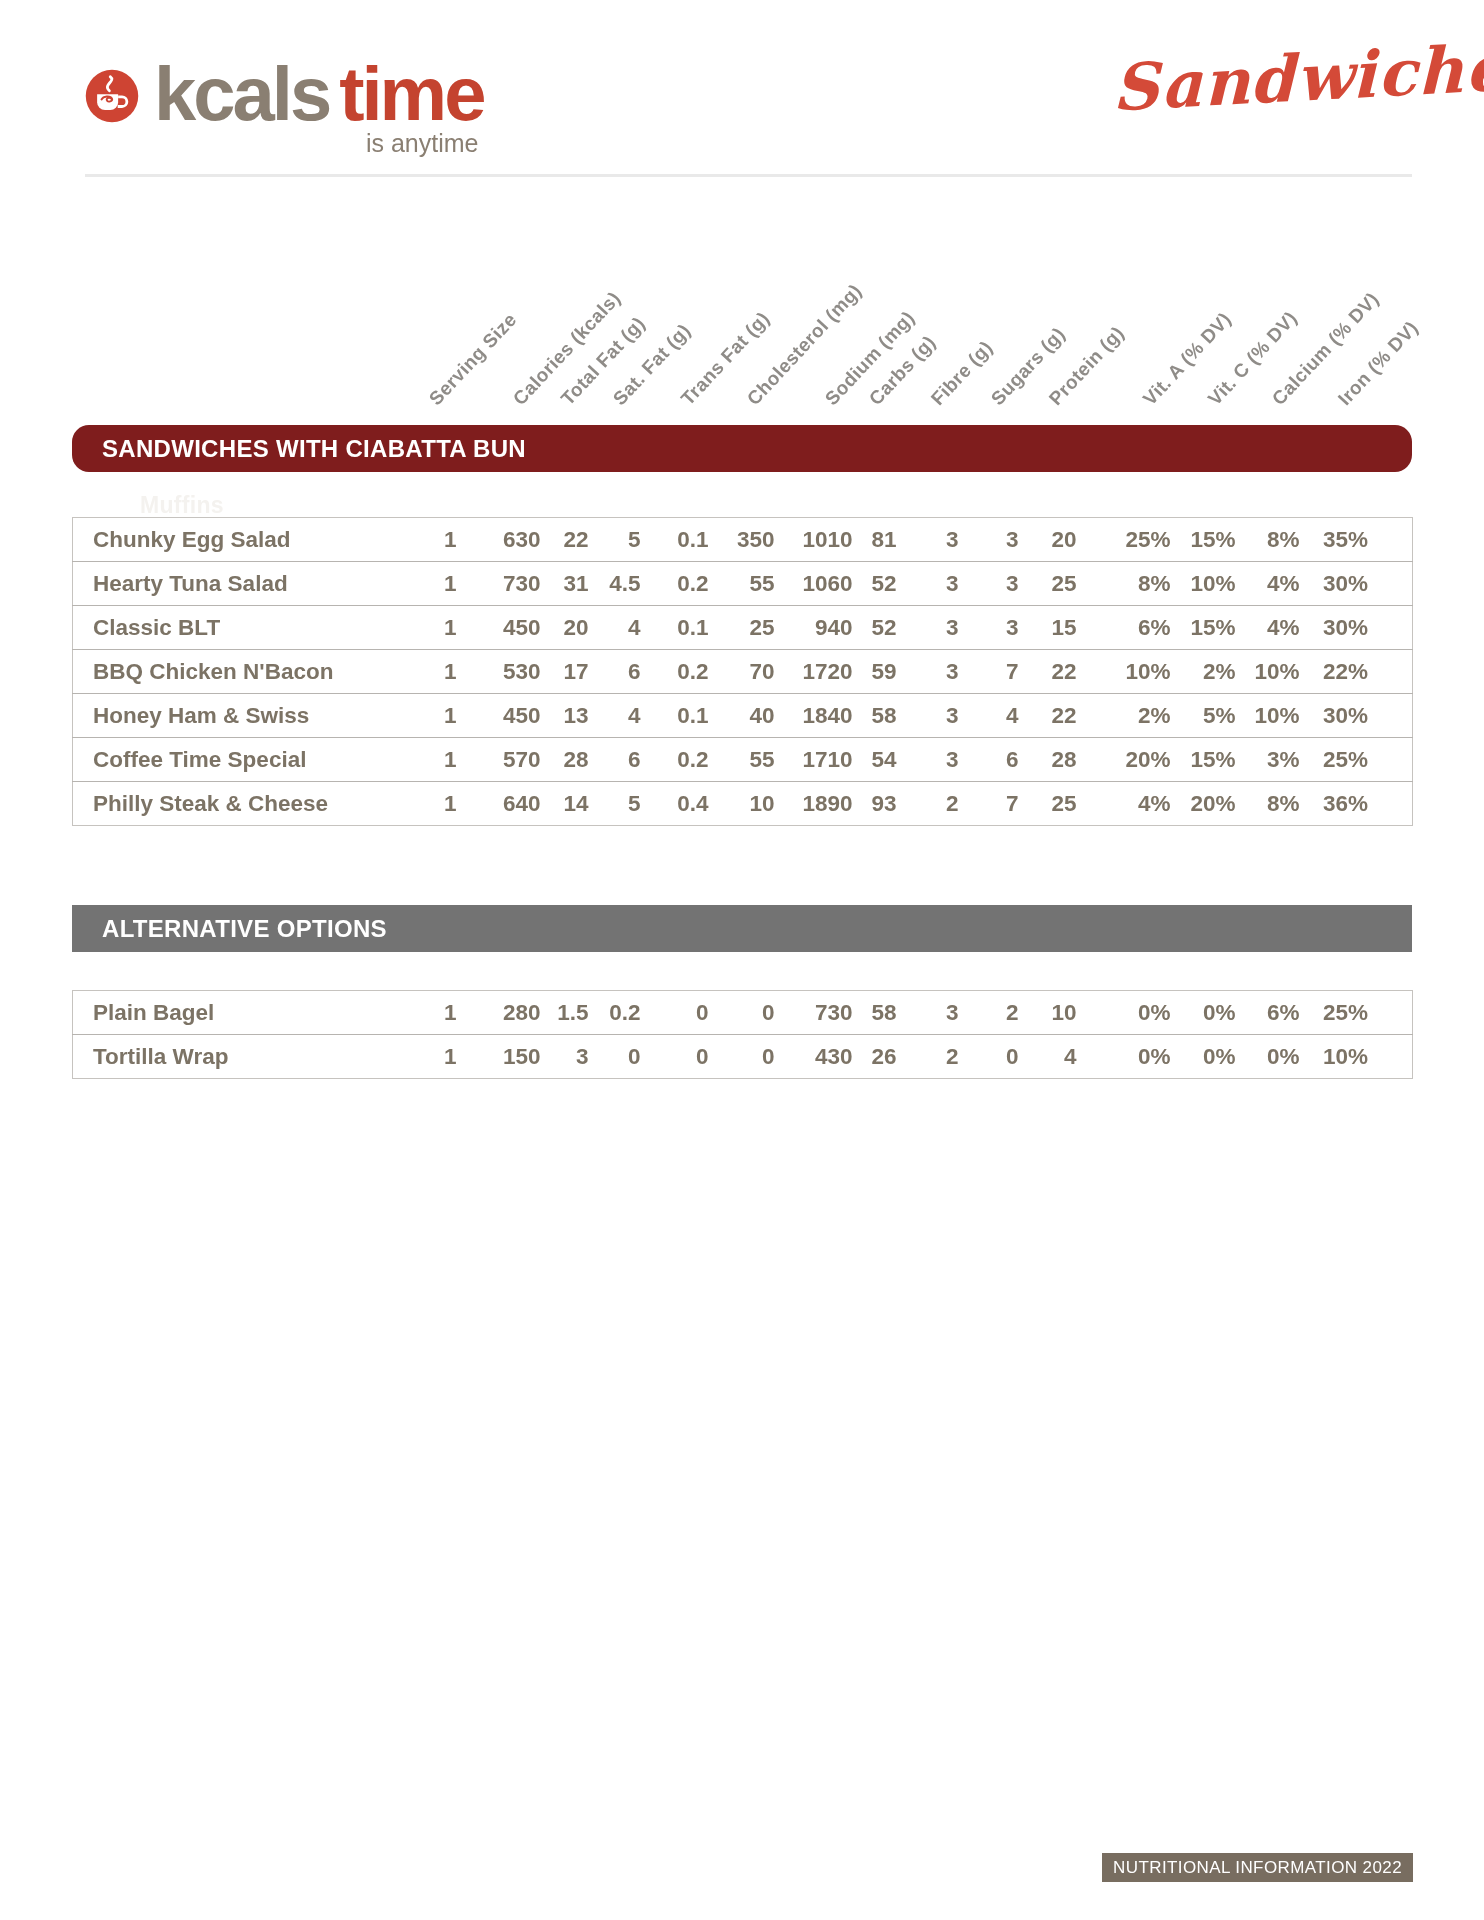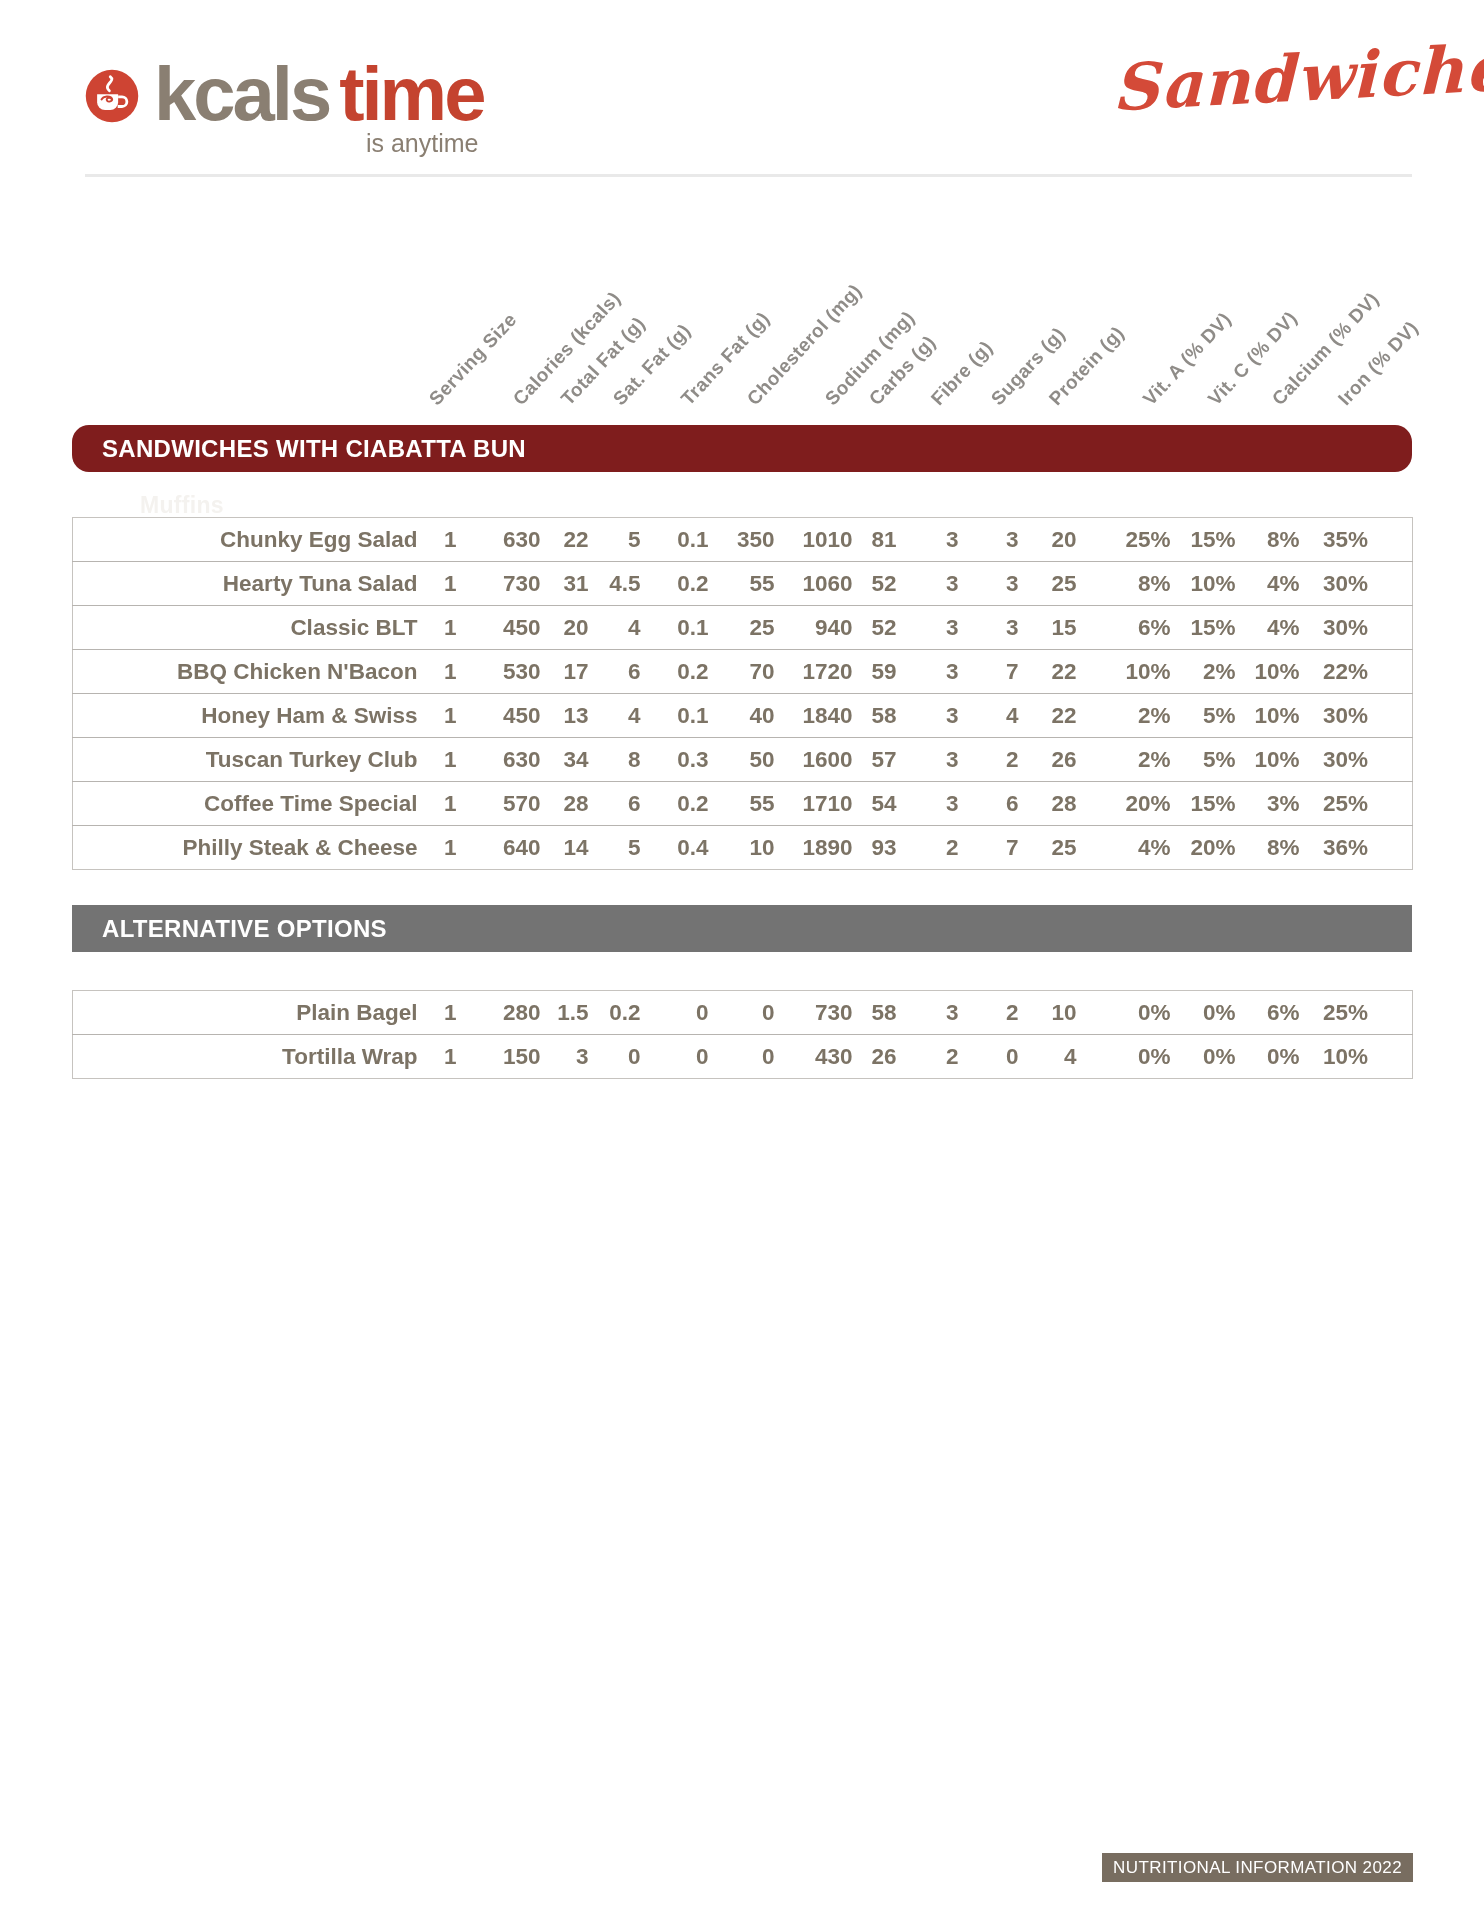--- a/index.html
+++ b/index.html
@@ -50,21 +50,21 @@
 
   
   .data-table { position:absolute; left:72px; border-collapse:collapse; table-layout:fixed; width:1340px;
     border:1px solid #c6c3bf; background:#ffffff; }
   .table-1 { top:517px; }
   .table-2 { top:990px; }
   .data-table td {
     height:44px; font-size:22.5px; font-weight:bold; color:#7c7365;
     text-align:right; padding-right:9px; white-space:nowrap; overflow:hidden;
   }
-  .data-table td.name-cell { text-align:right; padding-left:4px; padding-right:0; }
+  .data-table td.name-cell { text-align:left; padding-left:20px; padding-right:0; }
   .data-table td.last-cell { padding-right:44px; }
   .data-table tr + tr td { border-top:1px solid #b7b4b0; }
 
   
   .footer-badge {
     position:absolute; top:1853px; right:71px; height:29px; line-height:29px;
     background:#786d60; color:#ffffff; font-size:17px; letter-spacing:0.4px;
     padding:0 11px; white-space:nowrap;
   }
 </style>
@@ -219,38 +219,20 @@
           <td>58</td>
           <td>3</td>
           <td>4</td>
           <td>22</td>
           <td>2%</td>
           <td>5%</td>
           <td>10%</td>
           <td class="last-cell">30%</td>
         </tr>
         <tr>
-          <td class="name-cell">Tuscan Turkey Club</td>
-          <td>1</td>
-          <td>630</td>
-          <td>34</td>
-          <td>8</td>
-          <td>0.3</td>
-          <td>50</td>
-          <td>1600</td>
-          <td>57</td>
-          <td>3</td>
-          <td>2</td>
-          <td>26</td>
-          <td>2%</td>
-          <td>5%</td>
-          <td>10%</td>
-          <td class="last-cell">30%</td>
-        </tr>
-        <tr>
           <td class="name-cell">Coffee Time Special</td>
           <td>1</td>
           <td>570</td>
           <td>28</td>
           <td>6</td>
           <td>0.2</td>
           <td>55</td>
           <td>1710</td>
           <td>54</td>
           <td>3</td>

